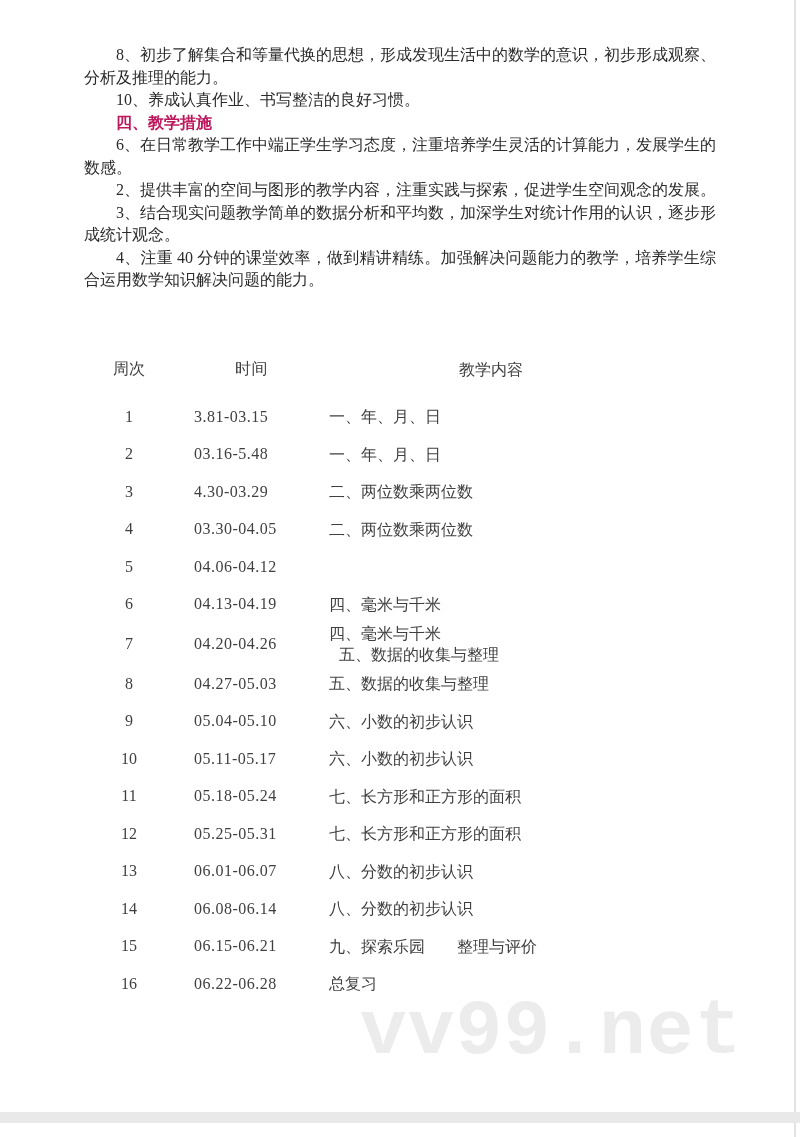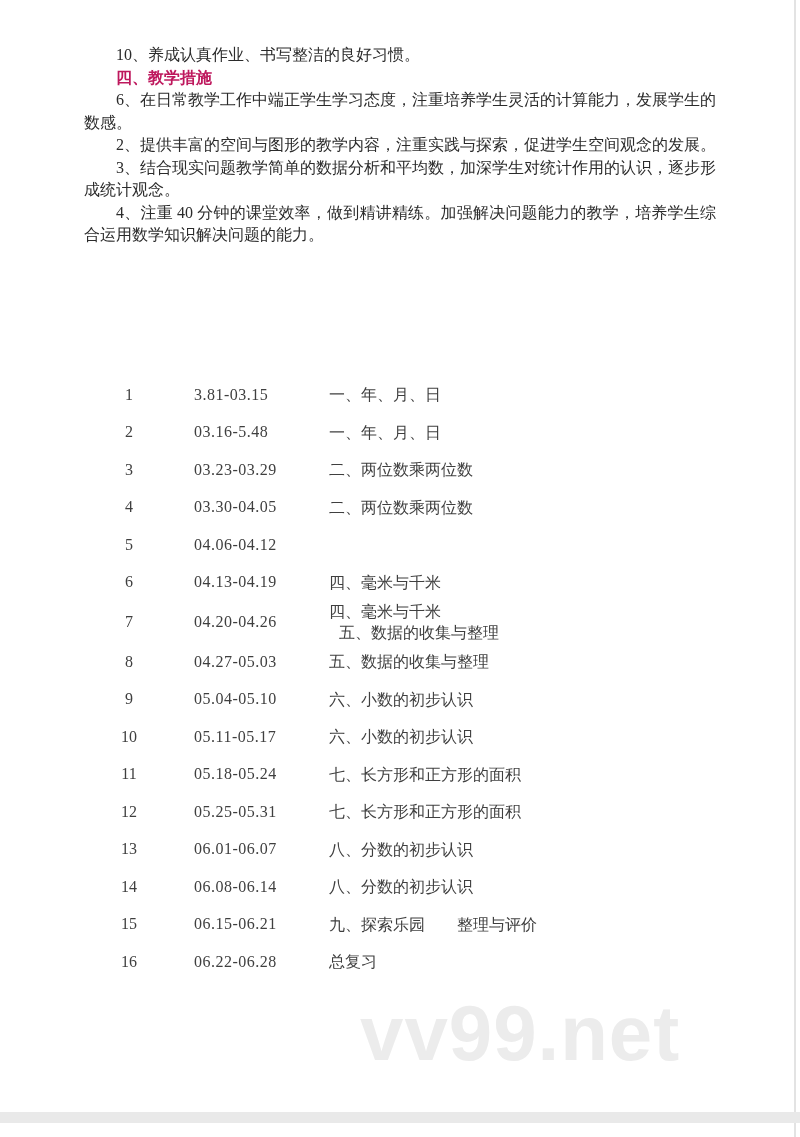--- a/index.html
+++ b/index.html
@@ -51,21 +51,21 @@
   .sched-header .cell-time { text-align: center; padding-left: 0; }
   .sched-header .cell-content { padding-left: 130px; }
   .rows-wrap { margin-top: 18px; display: flex; flex-direction: column; }
   .sched-row { min-height: 37.5px; }
   .cell-content .line2 { padding-left: 10px; }
   
   .watermark {
     position: absolute;
     left: 360px;
     top: 988px;
-    font-family: Liberation Sans, sans-serif;
+    font-family: Liberation Mono, monospace;
     font-weight: bold;
     font-size: 78px;
     letter-spacing: 1px;
     color: #ececec;
     user-select: none;
     white-space: nowrap;
   }
   
   .page-edge {
     position: absolute;
@@ -83,47 +83,53 @@
     height: 11px;
     background: #e9e9e9;
   }
 </style>
 </head>
 <body>
 
 <div class="page">
 
   <div class="content" id="paragraphs">
+      <p class="para">8、初步了解集合和等量代换的思想，形成发现生活中的数学的意识，初步形成观察、分析及推理的能力。</p>
       <p class="para">10、养成认真作业、书写整洁的良好习惯。</p>
       <p class="heading">四、教学措施</p>
       <p class="para">6、在日常教学工作中端正学生学习态度，注重培养学生灵活的计算能力，发展学生的数感。</p>
       <p class="para">2、提供丰富的空间与图形的教学内容，注重实践与探索，促进学生空间观念的发展。</p>
       <p class="para">3、结合现实问题教学简单的数据分析和平均数，加深学生对统计作用的认识，逐步形成统计观念。</p>
       <p class="para">4、注重 40 分钟的课堂效率，做到精讲精练。加强解决问题能力的教学，培养学生综合运用数学知识解决问题的能力。</p>
     </div>
 
   <div class="schedule">
+    <div class="sched-header">
+      <div class="cell-week">周次</div>
+      <div class="cell-time">时间</div>
+      <div class="cell-content">教学内容</div>
+    </div>
     <div class="rows-wrap" id="schedule-rows">
         <div class="sched-row">
           <div class="cell-week">1</div>
           <div class="cell-time">3.81-03.15</div>
           <div class="cell-content">
             <div class="line1">一、年、月、日</div>
           </div>
         </div>
         <div class="sched-row">
           <div class="cell-week">2</div>
           <div class="cell-time">03.16-5.48</div>
           <div class="cell-content">
             <div class="line1">一、年、月、日</div>
           </div>
         </div>
         <div class="sched-row">
           <div class="cell-week">3</div>
-          <div class="cell-time">03.23-03.29</div>
+          <div class="cell-time">4.30-03.29</div>
           <div class="cell-content">
             <div class="line1">二、两位数乘两位数</div>
           </div>
         </div>
         <div class="sched-row">
           <div class="cell-week">4</div>
           <div class="cell-time">03.30-04.05</div>
           <div class="cell-content">
             <div class="line1">二、两位数乘两位数</div>
           </div>

